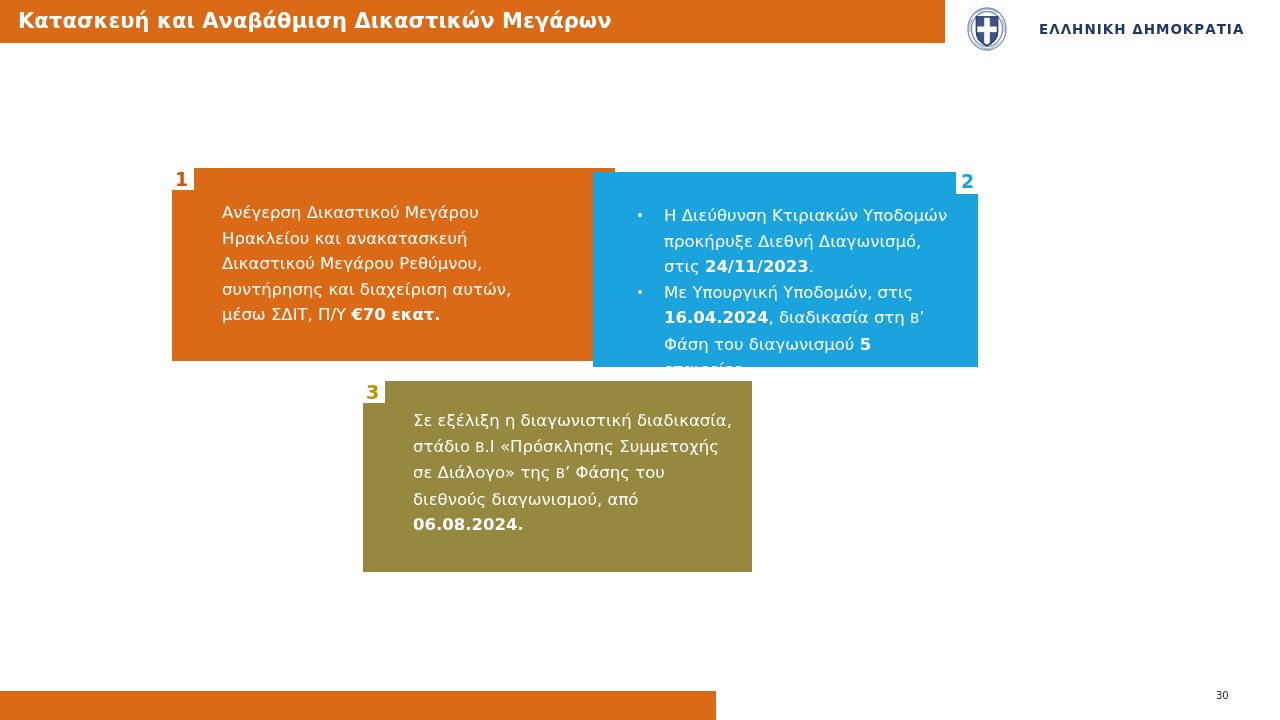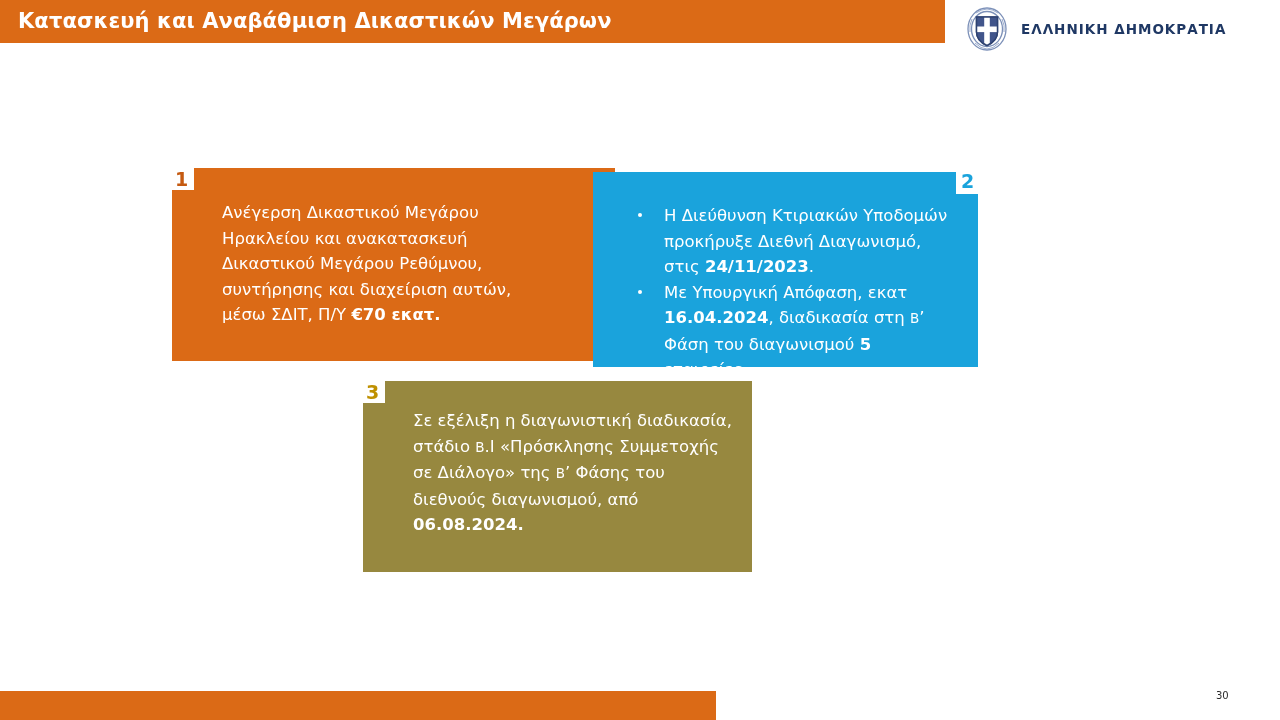--- a/index.html
+++ b/index.html
@@ -55,21 +55,21 @@
     height: 52px;
     display: flex;
     align-items: center;
   }
   .logo-emblem {
     width: 48px;
     height: 48px;
     flex: 0 0 48px;
   }
   .logo-text {
-    margin-left: 10px;
+    margin-left: 28px;
     display: flex;
     flex-direction: column;
     justify-content: center;
   }
   .logo-line1 {
     color: #1F3864;
     font-size: 13.5px;
     font-weight: bold;
     letter-spacing: 1.0px;
     line-height: 17px;
@@ -243,21 +243,21 @@
   <div class="notch" id="notch1"></div>
   <div class="badge" id="badge1">1</div>
 
   <div class="box" id="box2">
     <div class="box-text">
       <ul class="bullets">
         <li>
           <span class="dot"></span><span>Η Διεύθυνση Κτιριακών Υποδομών προκήρυξε Διεθνή Διαγωνισμό, στις </span><b>24/11/2023</b><span>.</span>
         </li>
         <li>
-          <span class="dot"></span><span>Με Υπουργική Απόφαση, εκατ </span><b>16.04.2024</b><span>, διαδικασία στη </span><span class="smallcap">Β</span><span>’ Φάση του διαγωνισμού </span><b>5</b><span> εταιρείες.</span>
+          <span class="dot"></span><span>Με Υπουργική Υποδομών, στις </span><b>16.04.2024</b><span>, διαδικασία στη </span><span class="smallcap">Β</span><span>’ Φάση του διαγωνισμού </span><b>5</b><span> εταιρείες.</span>
         </li>
       </ul>
     </div>
   </div>
   <div class="notch" id="notch2"></div>
   <div class="badge" id="badge2">2</div>
 
   <div class="box" id="box3">
     <div class="box-text">
       <span>Σε εξέλιξη η διαγωνιστική διαδικασία, στάδιο </span><span class="smallcap">Β</span><span>.Ι «Πρόσκλησης Συμμετοχής σε Διάλογο» της </span><span class="smallcap">Β</span><span>’ Φάσης του διεθνούς διαγωνισμού, από </span><b>06.08.2024.</b>

